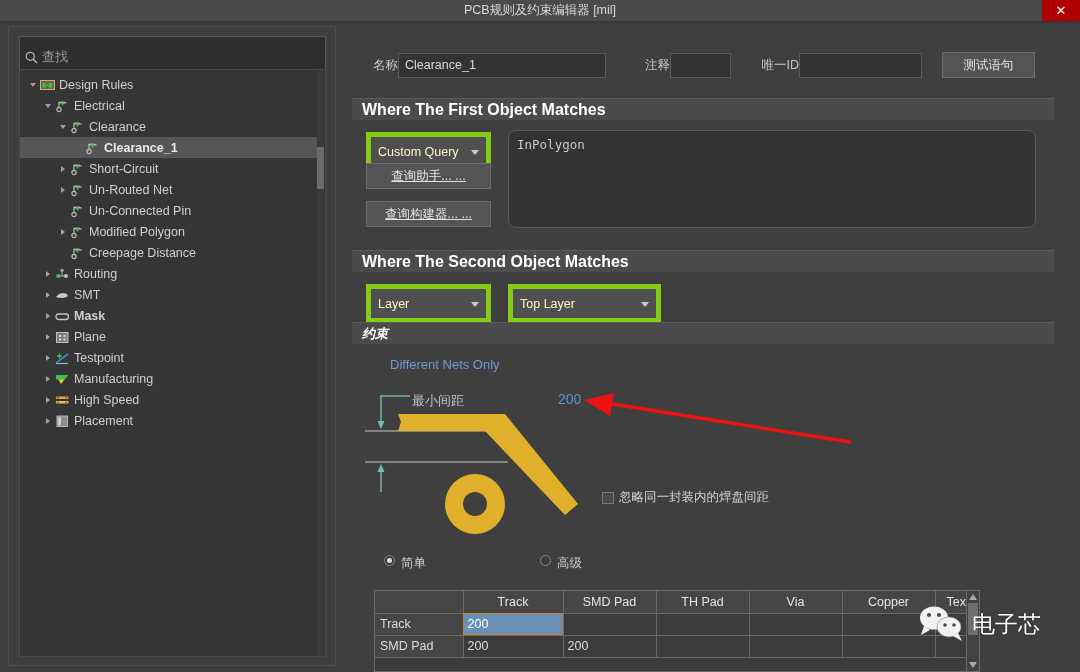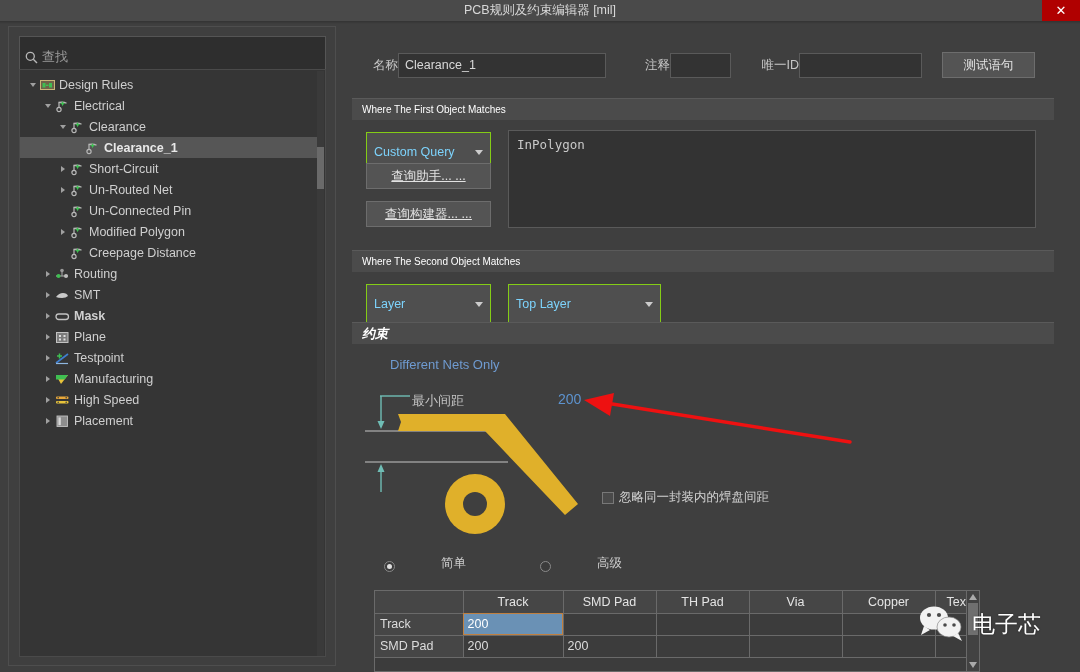--- a/index.html
+++ b/index.html
@@ -134,30 +134,30 @@
     color: #e2e2e2; font-size: 12.5px;
     display: flex; align-items: center; justify-content: center;
     cursor: pointer;
   }
 
   .section-head {
     position: absolute; left: 8px;
     width: 702px; height: 22px;
     background: #4b4b4b;
     border-top: 1px solid #5a5a5a;
-    color: #ffffff; font-weight: normal; font-size: 10px;
+    color: #ffffff; font-weight: bold; font-size: 16px;
     display: flex; align-items: center; padding-left: 10px;
     box-sizing: border-box;
   }
   .section-head.cjk { font-weight: bold; font-size: 13px; font-style: italic; }
 
   .combo {
-    background: #4f4f4f; border: 1px solid #84cc16;
+    background: #4f4f4f; border: 5px solid #84cc16;
     box-sizing: border-box; height: 39px;
-    color: #7dd3fc; font-size: 12.5px;
+    color: #fef9c3; font-size: 12.5px;
     display: flex; align-items: center;
     padding-left: 7px; cursor: pointer;
     position: relative;
   }
   .combo-arrow {
     position: absolute; right: 7px; top: 50%;
     margin-top: -2px;
     width: 0; height: 0;
     border-left: 4px solid transparent;
     border-right: 4px solid transparent;
@@ -200,21 +200,21 @@
     position: absolute; left: 602px; top: 489px;
     display: flex; align-items: center; cursor: pointer;
   }
   .chkbox {
     width: 12px; height: 12px;
     background: #4a4a4a; border: 1px solid #787878;
     box-sizing: border-box; margin-right: 5px;
   }
   .chk-label { color: #d2d2d2; font-size: 12.5px; }
 
-  .radio-row { position: absolute; display: flex; align-items: flex-end; cursor: pointer; gap: 40px; }
+  .radio-row { position: absolute; display: flex; align-items: flex-start; cursor: pointer; }
   .radio {
     width: 11px; height: 11px; border-radius: 50%;
     background: #3b3b3b; border: 1px solid #8a8a8a;
     box-sizing: border-box; margin-right: 6px;
     position: relative;
   }
   .radio.on::after {
     content: ""; position: absolute;
     left: 2px; top: 2px; width: 5px; height: 5px;
     border-radius: 50%; background: #e0e0e0;
@@ -546,21 +546,21 @@
       <span>Custom Query</span>
       <span class="combo-arrow"></span>
     </div>
     <div class="btn" style="position:absolute; left:22px; top:137px; width:125px; height:26px;">
       <span style="text-decoration:underline;">查询助手... ...</span>
     </div>
     <div class="btn" style="position:absolute; left:22px; top:175px; width:125px; height:26px;">
       <span style="text-decoration:underline;">查询构建器... ...</span>
     </div>
 
-    <div class="query-area" style="position:absolute; left:164px; top:104px; width:528px; height:98px;">InPolygon</div>
+    <div class="query-area" style="position:absolute; left:164px; top:104px; width:528px; height:98px;border-radius:8px;">InPolygon</div>
 
     <div class="section-head" style="top:224px;">Where The Second Object Matches</div>
 
     <div class="combo" style="position:absolute; left:22px; top:258px; width:125px;">
       <span>Layer</span>
       <span class="combo-arrow"></span>
     </div>
     <div class="combo" style="position:absolute; left:164px; top:258px; width:153px;">
       <span>Top Layer</span>
       <span class="combo-arrow"></span>

